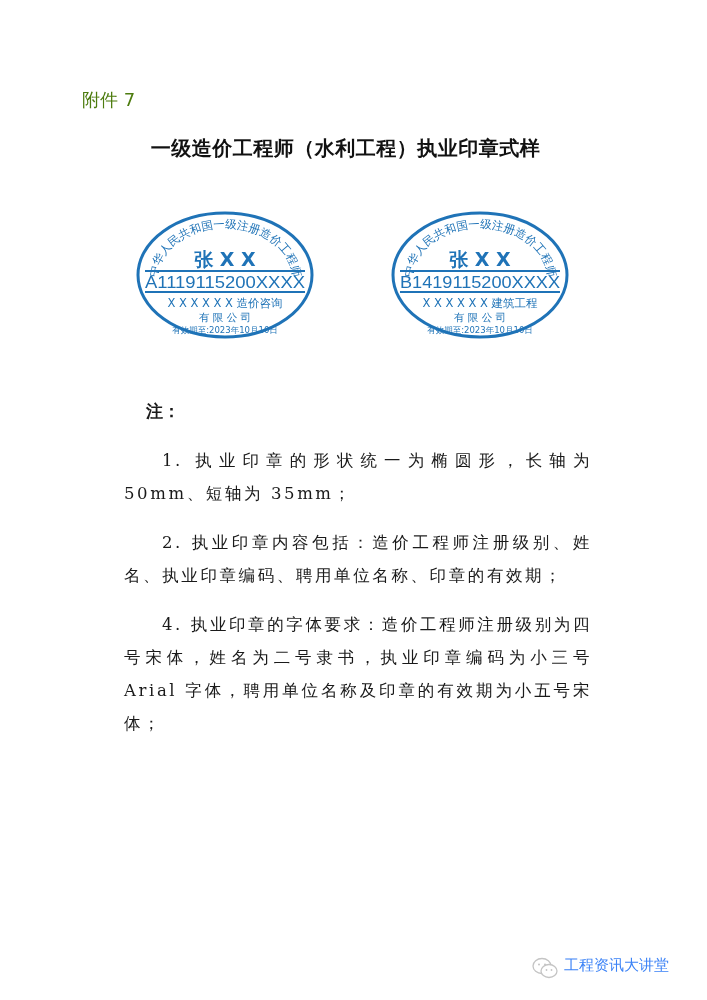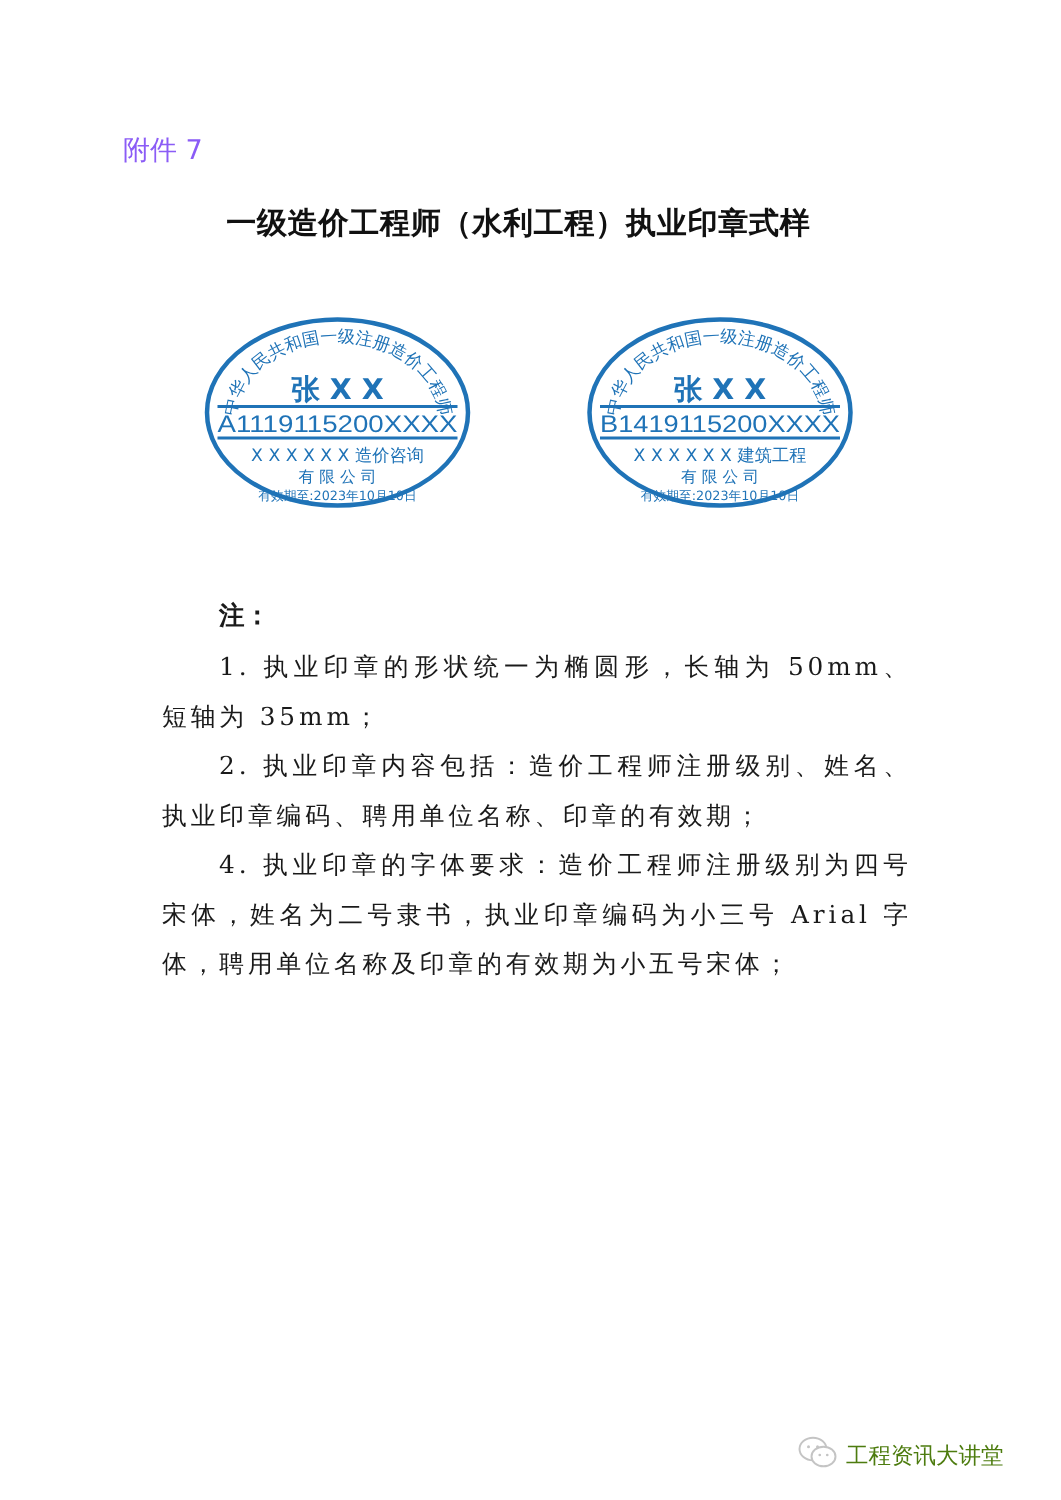--- a/index.html
+++ b/index.html
@@ -1,30 +1,30 @@
 <!DOCTYPE html>
 <html><head>
 <meta charset="utf-8">
 <style>
   html, body { margin: 0; padding: 0; background: #ffffff; }
   body { width: 707px; height: 1000px; position: relative; overflow: hidden;
          font-family: "DejaVu Serif", "Liberation Serif", serif; color: #1a1a1a; }
   .attachment { position: absolute; left: 82px; top: 88px; font-size: 18px;
-                font-family: "DejaVu Sans", "Liberation Sans", sans-serif; color:#8b5cf6; }
+                font-family: "DejaVu Sans", "Liberation Sans", sans-serif; color:#4d7c0f; }
   .title { position: absolute; left: 0; width: 661px; top: 135px; text-align: center;
            font-size: 20px; font-weight: bold; color: #111; letter-spacing: 0.5px; padding-left: 30px; box-sizing: border-box; }
   .seal { position: absolute; top: 210px; width: 180px; height: 130px; }
   .seal.left { left: 135px; }
   .seal.right { left: 390px; }
   .seal svg { width: 180px; height: 130px; display: block; }
   .notes { position: absolute; left: 108px; top: 395px; width: 500px; font-size: 16.5px; line-height: 33px; color:#1a1a1a; }
   .notes .label { padding-left: 38px; font-weight: bold; font-size: 17px; }
-  .notes p { margin: 0; text-indent: 38px; letter-spacing: 2.6px; text-align: justify; }
-  .watermark { position: absolute; left: 530px; top: 956px; display: flex; align-items: flex-end; gap: 4px;
-               color: #4d7c0f; font-family: "DejaVu Sans", "Liberation Sans", sans-serif; font-size: 15px; }
+  .notes p { margin: 16px; text-indent: 38px; letter-spacing: 2.6px; text-align: justify; }
+  .watermark { position: absolute; left: 530px; top: 956px; display: flex; align-items: flex-start; gap: 4px;
+               color: #3b82f6; font-family: "DejaVu Sans", "Liberation Sans", sans-serif; font-size: 15px; }
   .watermark svg { width: 30px; height: 24px; }
 </style>
 </head>
 <body>
 
 <div class="attachment">附件 7</div>
 <div class="title">一级造价工程师（水利工程）执业印章式样</div>
 
 <div class="seal left">
   <svg viewBox="0 0 180 130">

